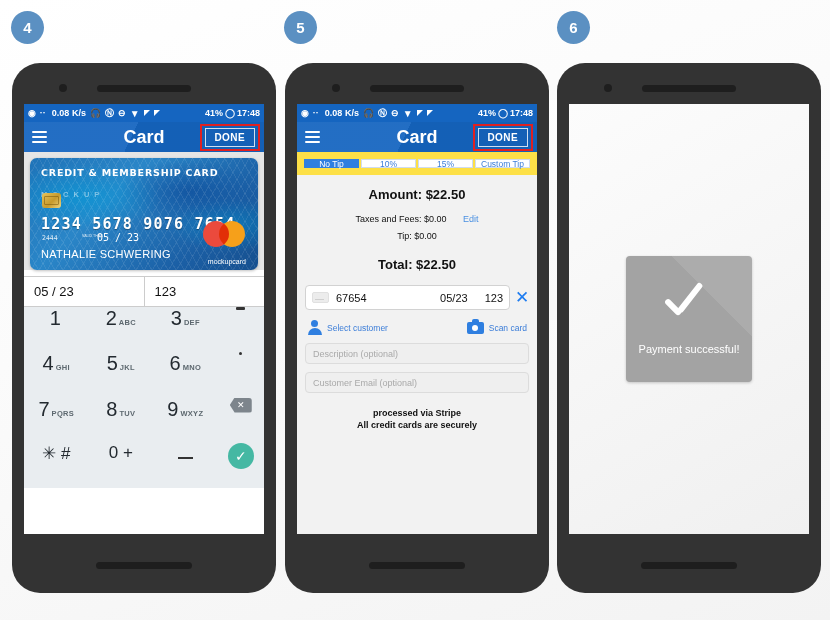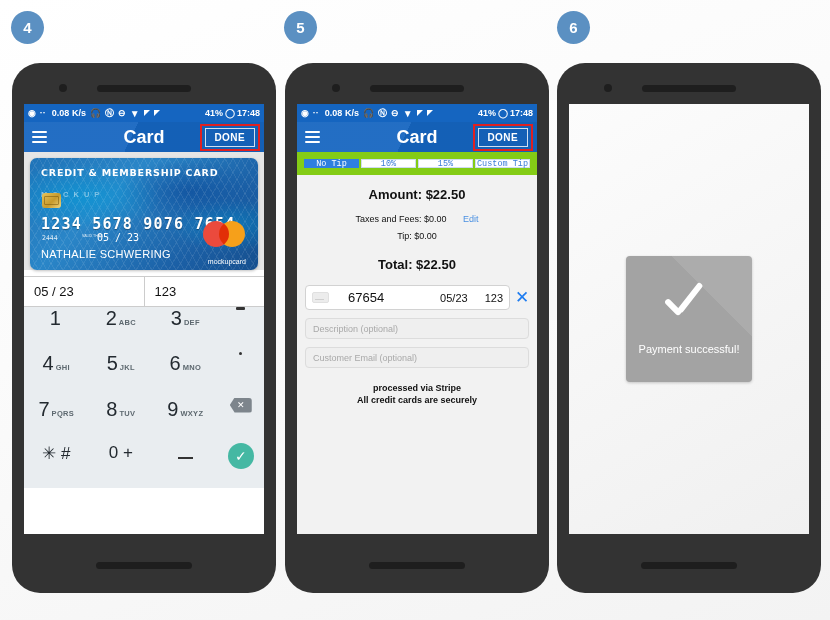--- a/index.html
+++ b/index.html
@@ -132,38 +132,38 @@
   .key .under{ display:block; width:15px; height:2px; background:#333; margin-top:14px; }
   .bksp { width:22px; height:15px; background:#7d858c; position:relative;
           border-radius:2px 3px 3px 2px; display:flex; align-items:center; justify-content:center;
           clip-path: polygon(22% 0, 100% 0, 100% 100%, 22% 100%, 0 50%); }
   .bksp span { color:#fff; font-size:9px; line-height:1; }
   .okbtn { width:26px; height:26px; border-radius:50%; background:#45b8a3;
            display:flex; align-items:center; justify-content:center; color:#fff; font-size:14px; }
 
   
   .p5body { background:#f2f2f2; height:382px; display:flex; flex-direction:column; }
-  .tiprow { display:flex; background:#84cc16; height:23px; padding:7px; gap:2px;font-family:Liberation Mono, monospace; }
+  .tiprow { display:flex; background:#fde047; height:23px; padding:7px; gap:2px; }
   .tip { flex:1; display:flex; align-items:center; justify-content:center;
          font-size:8.5px; color:#3b7dd8; background:#fff; border:1px solid #cfdcf0; }
   .tip.active { background:#2f7fe0; color:#fff; border-color:#2f7fe0; }
   .p5main { background:#f2f2f2; flex:1; padding: 9px 8px 0; text-align:center; }
   .amount { font-size:13px; font-weight:bold; color:#111; margin-top:3px; }
   .taxrow { font-size:9px; color:#111; margin-top:12px; }
   .taxrow .edit { color:#4a90e2; margin-left:14px; }
   .tiptxt { font-size:9px; color:#111; margin-top:7px; }
   .total { font-size:13px; font-weight:bold; color:#111; margin-top:16px; }
   .cardrow { display:flex; align-items:center; gap:5px; margin-top:13px; }
   .cardbox { flex:1; display:flex; align-items:center; background:#fff; border:1px solid #d2d2d2;
              border-radius:4px; height:25px; padding:0 6px; gap:5px; }
   .minicard { width:17px; height:11px; border-radius:2px; background:#ececec;
               border:1px solid #e0e0e0; position:relative; }
   .minicard::after{content:""; position:absolute; left:2px; bottom:2px; width:9px; height:1.5px;
               background:#cfcfcf;}
-  .cb-num { font-size:13px; color:#111; margin-left:14px; }
+  .cb-num { font-size:11px; color:#111; margin-left:2px; }
   .cb-exp { font-size:11px; color:#111; margin-left:auto; }
   .cb-cvc { font-size:11px; color:#111; margin-left:12px; }
   .xbtn { color:#1e7cf0; font-size:17px; font-weight:300; line-height:1; width:14px; }
   .actionrow { display:flex; align-items:center; margin-top:10px; padding:0 2px; }
   .act { display:flex; align-items:center; gap:5px; }
   .act .lbl { font-size:8.5px; color:#3b7dd8; }
   .person { width:15px; height:15px; position:relative; }
   .person::before{content:""; position:absolute; left:4px; top:0; width:7px; height:7px;
        border-radius:50%; background:#2f7fe0;}
   .person::after{content:""; position:absolute; left:0.5px; top:8px; width:14px; height:7px;
@@ -393,20 +393,30 @@
           <div class="cardrow">
             <div class="cardbox">
               <span class="minicard"></span>
               <span class="cb-num">67654</span>
               <span class="cb-exp">05/23</span>
               <span class="cb-cvc">123</span>
             </div>
             <div class="xbtn">✕</div>
           </div>
 
+          <div class="actionrow">
+            <div class="act">
+              <span class="person"></span>
+              <span class="lbl">Select customer</span>
+            </div>
+            <div class="act" style="margin-left:auto">
+              <span class="camera"></span>
+              <span class="lbl">Scan card</span>
+            </div>
+          </div>
 
           <div class="inp">Description (optional)</div>
           <div class="inp">Customer Email (optional)</div>
 
           <div class="stripe">
             <div>processed via Stripe</div>
             <div>All credit cards are securely</div>
           </div>
         </div>
       </div>

